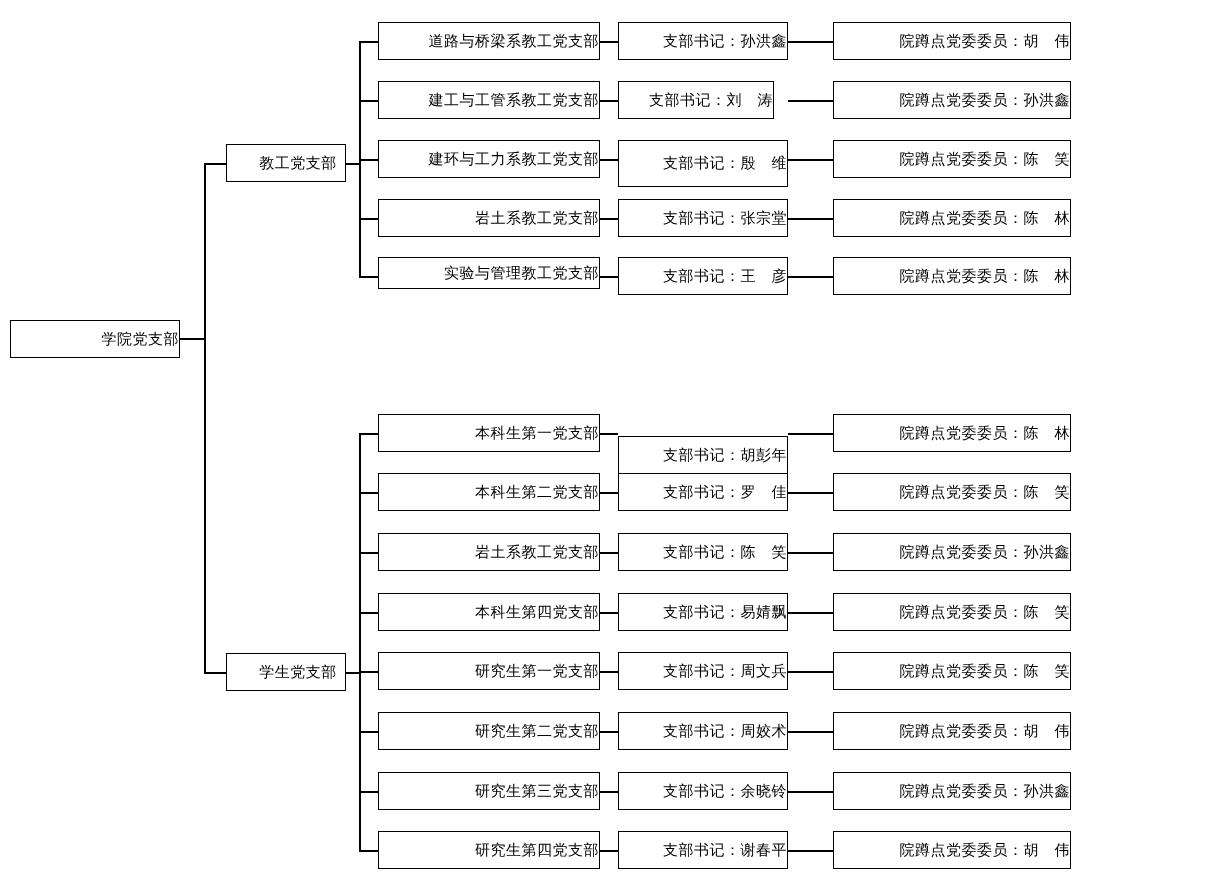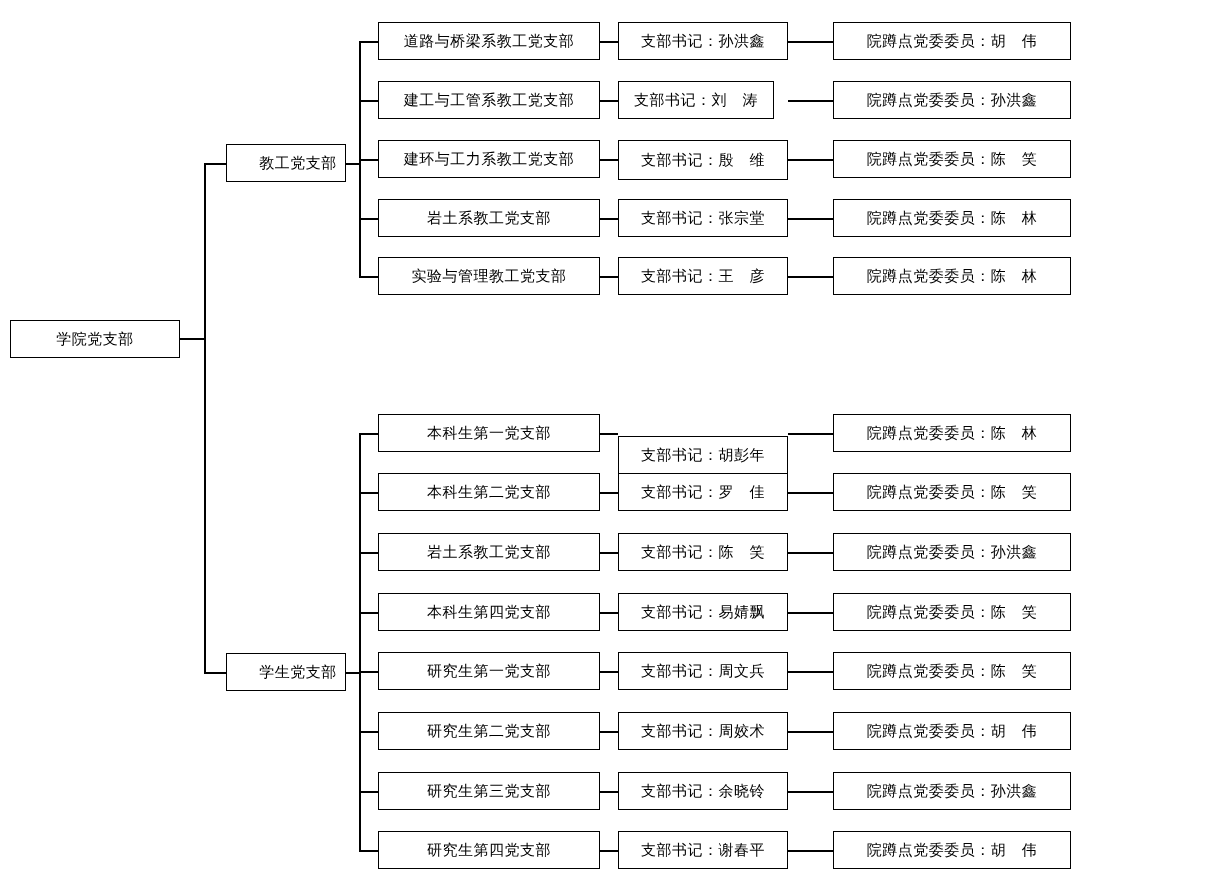--- a/index.html
+++ b/index.html
@@ -15,21 +15,21 @@
     font-family: "Liberation Serif", "DejaVu Serif", serif;
     overflow: hidden;
   }
   .node {
     position: absolute;
     box-sizing: border-box;
     border: 1.5px solid #000000;
     background: #ffffff;
     display: flex;
     align-items: center;
-    justify-content: center;
+    justify-content: flex-end;
     font-size: 15px;
     color: #000000;
     letter-spacing: 0.5px;
     white-space: nowrap;
   }
   .node.left-label {
     justify-content: center;
     padding-left: 24px;
   }
   .line {
@@ -88,21 +88,21 @@
   <div class="line h" style="left:788px; top:100px; width:45px;"></div>
   <div class="node" style="left:833px; top:81px; width:238px; height:38px;">
     <span>院蹲点党委委员：孙洪鑫</span>
   </div>
 
   <div class="line h" style="left:359px; top:159px; width:19px;"></div>
   <div class="node" style="left:378px; top:140px; width:222px; height:38px;">
     <span>建环与工力系教工党支部</span>
   </div>
   <div class="line h" style="left:600px; top:159px; width:18px;"></div>
-  <div class="node" style="left:618px; top:140px; width:170px; height:40px;">
+  <div class="node" style="left:618px; top:140px; width:170px; height:47px;">
     <span>支部书记：殷　维</span>
   </div>
   <div class="line h" style="left:788px; top:159px; width:45px;"></div>
   <div class="node" style="left:833px; top:140px; width:238px; height:38px;">
     <span>院蹲点党委委员：陈　笑</span>
   </div>
 
   <div class="line h" style="left:359px; top:218px; width:19px;"></div>
   <div class="node" style="left:378px; top:199px; width:222px; height:38px;">
     <span>岩土系教工党支部</span>
@@ -110,21 +110,21 @@
   <div class="line h" style="left:600px; top:218px; width:18px;"></div>
   <div class="node" style="left:618px; top:199px; width:170px; height:38px;">
     <span>支部书记：张宗堂</span>
   </div>
   <div class="line h" style="left:788px; top:218px; width:45px;"></div>
   <div class="node" style="left:833px; top:199px; width:238px; height:38px;">
     <span>院蹲点党委委员：陈　林</span>
   </div>
 
   <div class="line h" style="left:359px; top:276px; width:19px;"></div>
-  <div class="node" style="left:378px; top:257px; width:222px; height:38px;font-family:Liberation Mono, monospace;">
+  <div class="node" style="left:378px; top:257px; width:222px; height:32px;font-family:Liberation Mono, monospace;">
     <span>实验与管理教工党支部</span>
   </div>
   <div class="line h" style="left:600px; top:276px; width:18px;"></div>
   <div class="node" style="left:618px; top:257px; width:170px; height:38px;">
     <span>支部书记：王　彦</span>
   </div>
   <div class="line h" style="left:788px; top:276px; width:45px;"></div>
   <div class="node" style="left:833px; top:257px; width:238px; height:38px;">
     <span>院蹲点党委委员：陈　林</span>
   </div>

